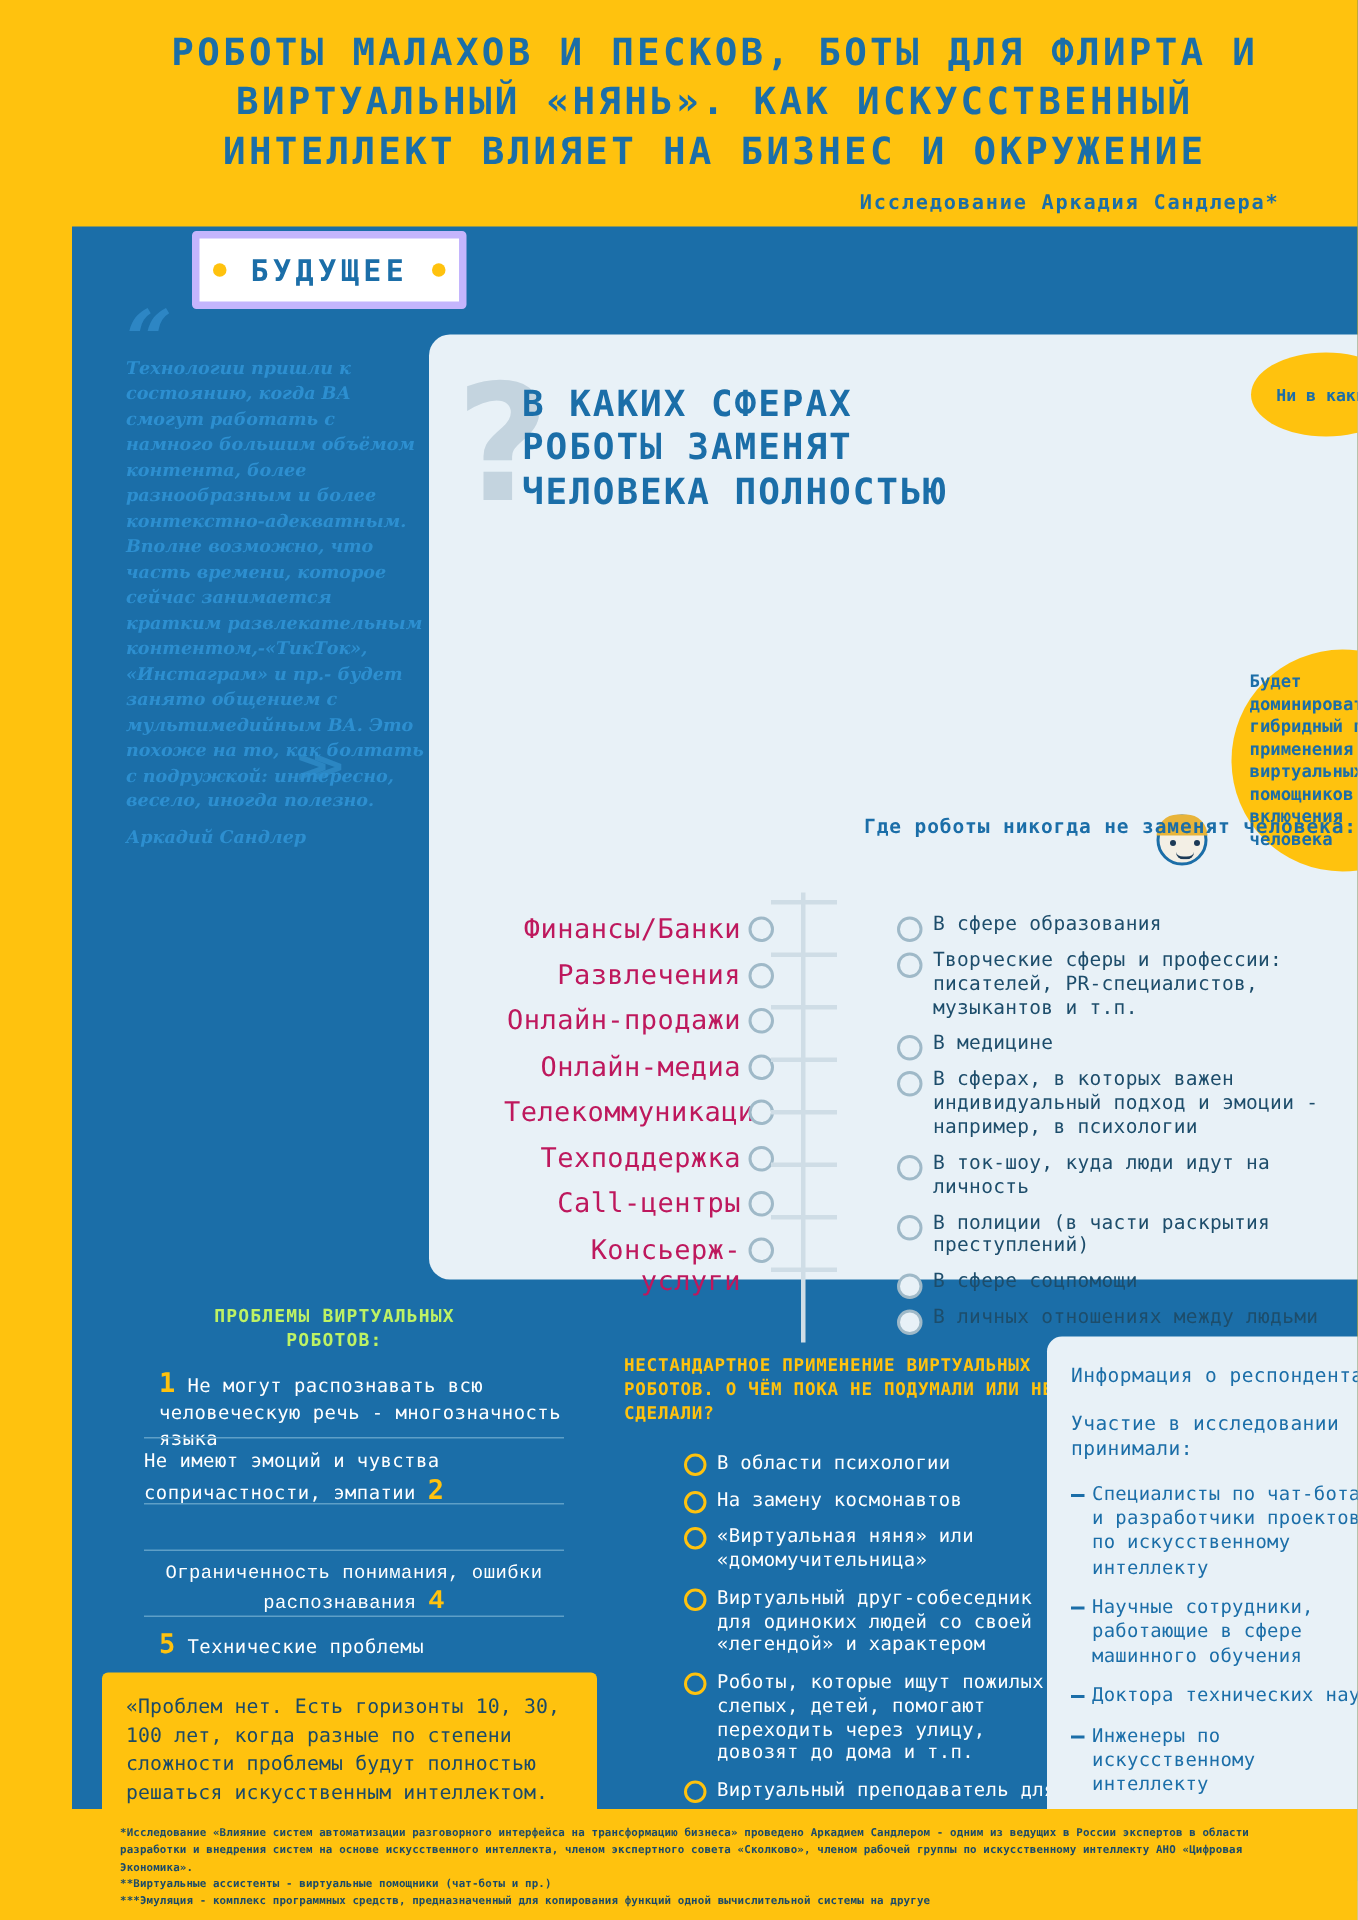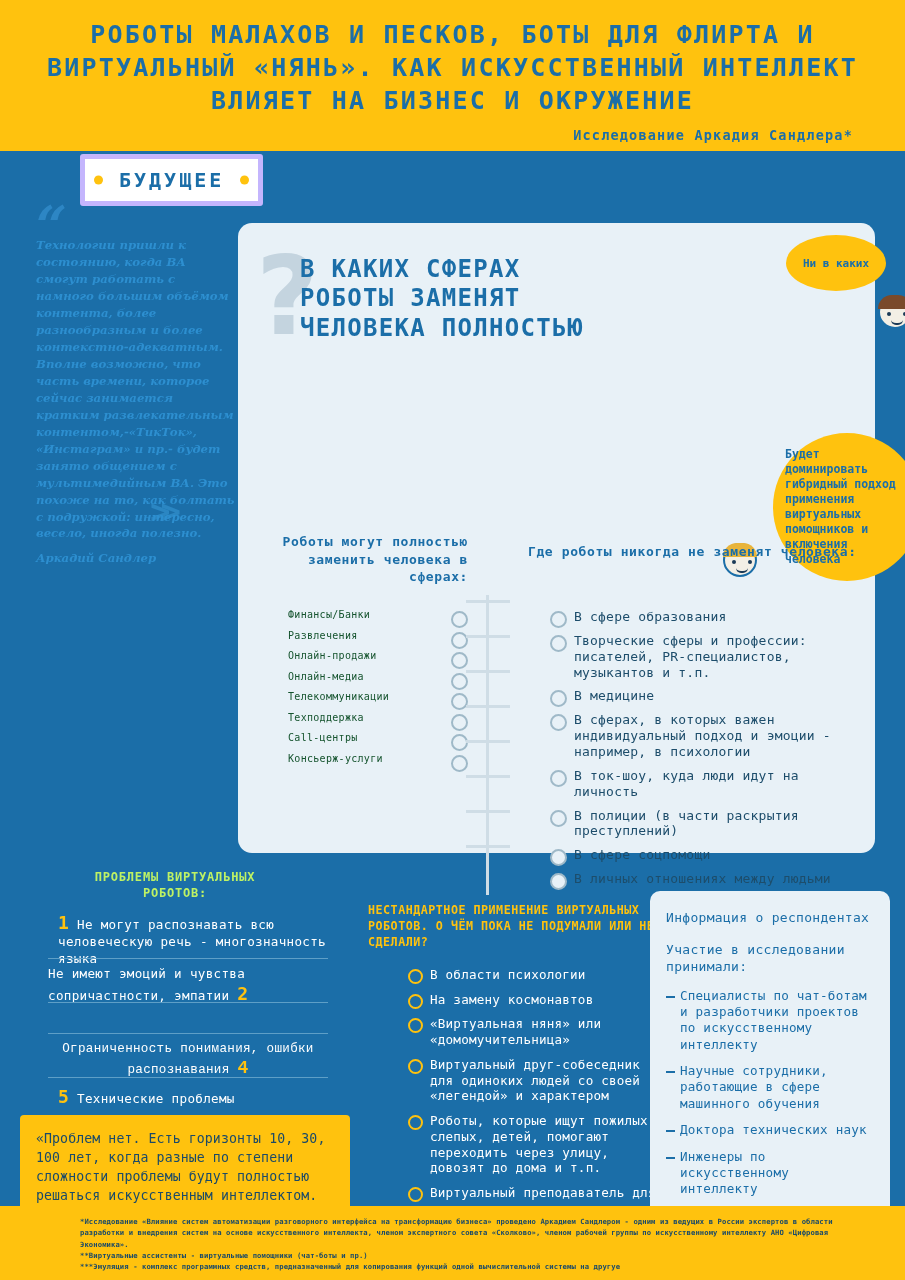--- a/index.html
+++ b/index.html
@@ -4,21 +4,21 @@
 <style>
   * { box-sizing: border-box; }
   html, body { margin: 0; padding: 0; }
   body {
     width: 905px; height: 1280px;
     background: #ffc20e;
     font-family: "DejaVu Sans Mono", monospace;
     position: relative;
     overflow: hidden;
   }
-  .page { position: relative; width: 905px; height: 1280px; background: #ffc20e; }
+  .page { position: relative; width: 905px; height: 1280px; background: #ffc20e; padding-left: 48px; }
 
   
   .header { background: #ffc20e; padding: 18px 30px 8px 30px; }
   .header h1 {
     margin: 0;
     color: #1b6ea8;
     font-size: 25px;
     line-height: 1.32;
     letter-spacing: 2.2px;
     text-align: center;
@@ -128,21 +128,21 @@
   
   .col-head {
     position: absolute; color: #1b6ea8; font-weight: bold; font-size: 13px;
     line-height: 1.35; letter-spacing: 0.6px;
   }
   .ch-left { left: 30px; top: 310px; width: 200px; text-align: right; }
   .ch-right { left: 290px; top: 320px; width: 330px; }
 
   .list-left { position: absolute; left: 10px; top: 370px; width: 220px; }
   .list-left li {
-    list-style: none; text-align: left; color: #14532d; font-size: 10px;
+    list-style: none; text-align: right; color: #be185d; font-size: 18px;
     margin-bottom: 9.5px; position: relative; padding-right: 22px; letter-spacing: 0.3px;
   }
   .list-left li::after {
     content: ""; position: absolute; right: 0; top: 2px;
     width: 13px; height: 13px; border: 2px solid #9fb9c8; border-radius: 50%;
     background: #e8f1f7;
   }
   .list-right { position: absolute; left: 272px; top: 370px; width: 360px; }
   .list-right li {
     list-style: none; color: #1d4d6b; font-size: 13px;
@@ -278,21 +278,20 @@
       </div>
       <div class="face f2">
         <span class="hair"></span>
         <span class="eyes">
             <i></i>
             <i></i>
           </span>
         <span class="mouth"></span>
       </div>
 
-      <div class="col-head ch-left">Роботы могут полностью заменить человека в сферах:</div>
       <div class="col-head ch-right">Где роботы никогда не заменят человека:</div>
 
       <ul class="list-left">
         <li>Финансы/Банки</li>
         <li>Развлечения</li>
         <li>Онлайн-продажи</li>
         <li>Онлайн-медиа</li>
         <li>Телекоммуникации</li>
         <li>Техподдержка</li>
         <li>Call-центры</li>

